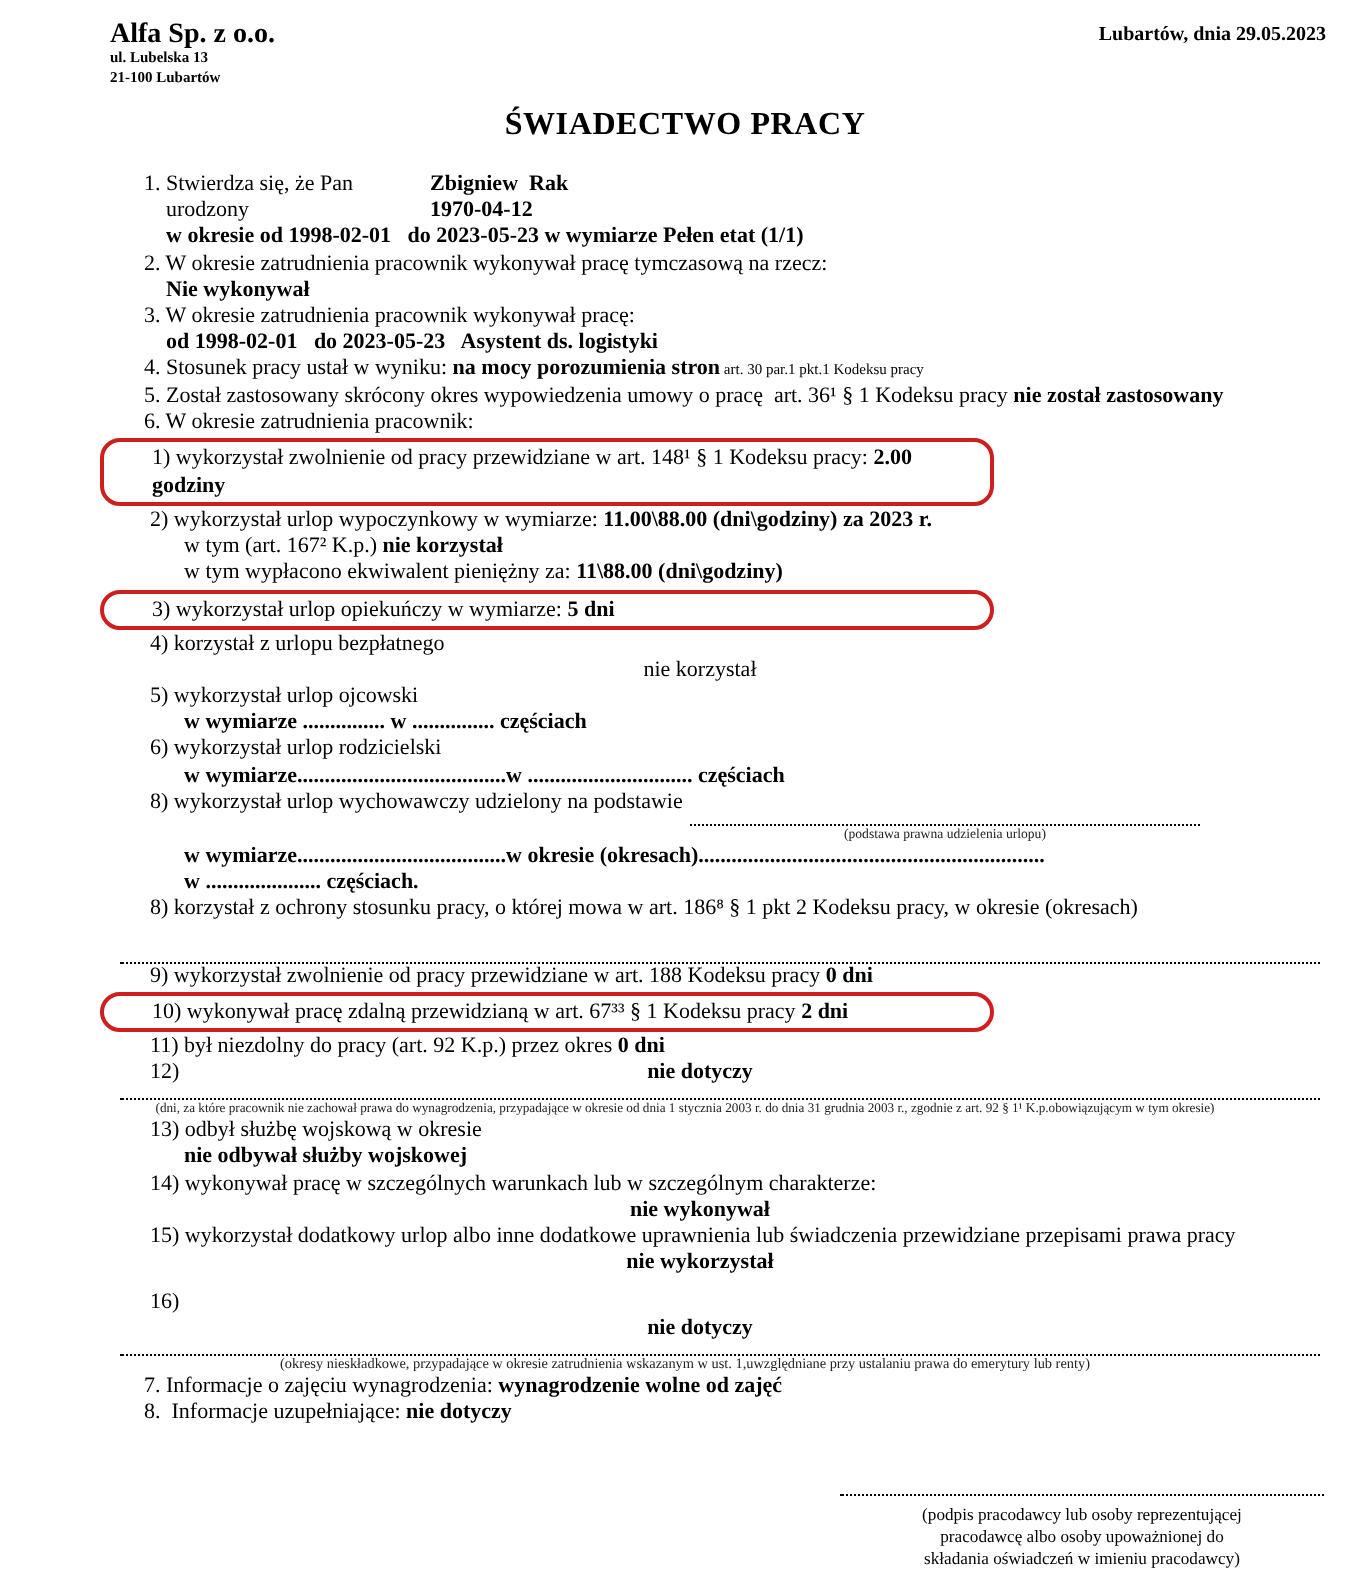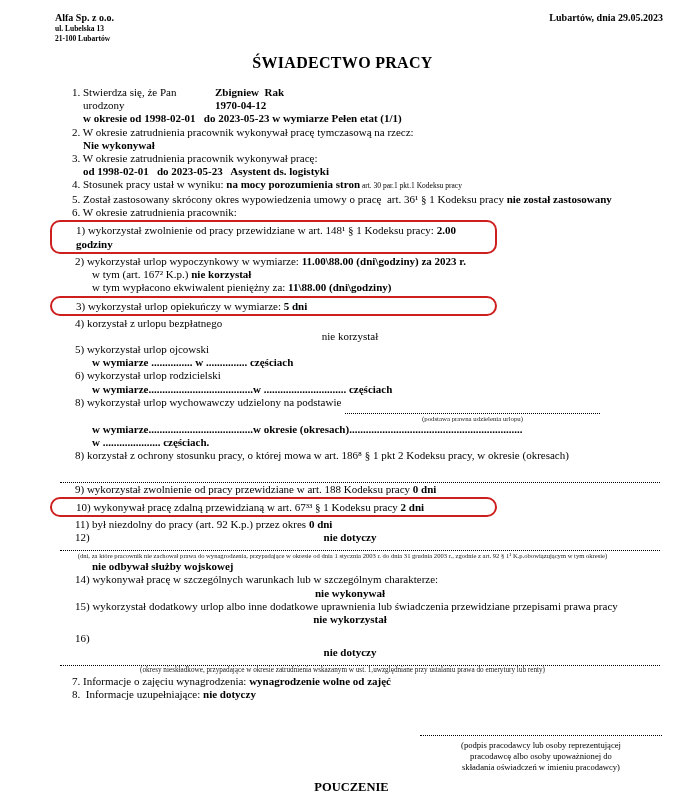--- a/index.html
+++ b/index.html
@@ -5,21 +5,21 @@
   * { margin:0; padding:0; box-sizing:border-box; }
   html,body { background:#ffffff; }
   body { width:685px; }
   .page {
     position:relative; width:685px; height:792px; background:#fff;
     font-family:"Liberation Serif","DejaVu Serif",serif;
     font-size:11px; color:#000; overflow:hidden;
   }
   .hdr { display:flex; justify-content:space-between; align-items:flex-start; padding:12px 22px 0 55px; }
   .hdr-left { font-weight:bold; }
-  .cname { font-size:10px; line-height:12px; }
+  .cname { font-size:14px; line-height:12px; }
   .caddr { font-size:7.5px; line-height:9.5px; }
   .hdr-right { font-weight:bold; font-size:10px; line-height:12px; }
   .title { text-align:center; font-size:16px; font-weight:bold; margin-top:11px; letter-spacing:0.3px; }
   .content { margin-top:14px; }
   .row { line-height:13.2px; white-space:pre-wrap; padding-left:57px; padding-right:20px;margin-left:15px; }
   .ind2 { padding-left:68px; }
   .ind3 { padding-left:77px; }
   .item { padding-left:60px; }
   .b { font-weight:bold; }
   .sm { font-size:7.5px; }
@@ -106,20 +106,21 @@
     <div class="row item"><span>9) wykorzystał zwolnienie od pracy przewidziane w art. 188 Kodeksu pracy </span><span class="b">0 dni</span></div>
 
     <div class="hl" style="border-color: rgb(206, 31, 31);"><span>10) wykonywał pracę zdalną przewidzianą w art. 67³³ § 1 Kodeksu pracy </span><span class="b">2 dni</span></div>
 
     <div class="row item"><span>11) był niezdolny do pracy (art. 92 K.p.) przez okres </span><span class="b">0 dni</span></div>
 
     <div class="row item rel"><span>12)</span><span class="b ctrabs">nie dotyczy</span></div>
     <div class="dot-full"></div>
     <div class="cap-full">(dni, za które pracownik nie zachował prawa do wynagrodzenia, przypadające w okresie od dnia 1 stycznia 2003 r. do dnia 31 grudnia 2003 r., zgodnie z art. 92 § 1¹ K.p.obowiązującym w tym okresie)</div>
 
+    <div class="row item">13) odbył służbę wojskową w okresie</div>
     <div class="row ind3 b">nie odbywał służby wojskowej</div>
 
     <div class="row item">14) wykonywał pracę w szczególnych warunkach lub w szczególnym charakterze:</div>
     <div class="row ctr b">nie wykonywał</div>
 
     <div class="row item">15) wykorzystał dodatkowy urlop albo inne dodatkowe uprawnienia lub świadczenia przewidziane przepisami prawa pracy</div>
     <div class="row ctr b">nie wykorzystał</div>
 
     <div class="sp6"></div>
     <div class="row item">16)</div>

